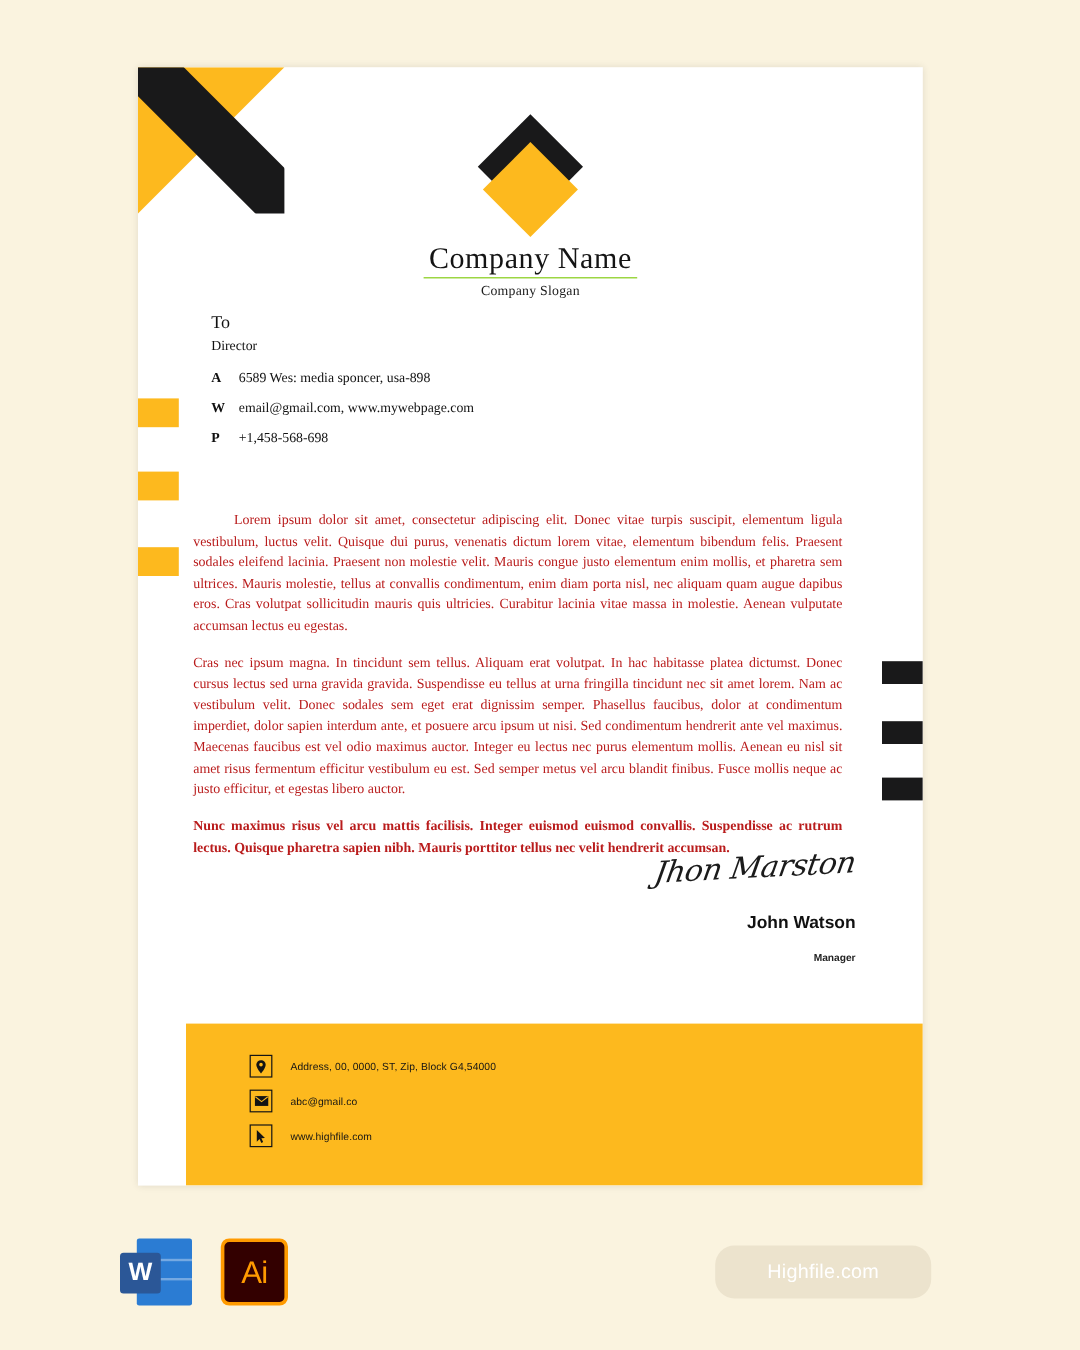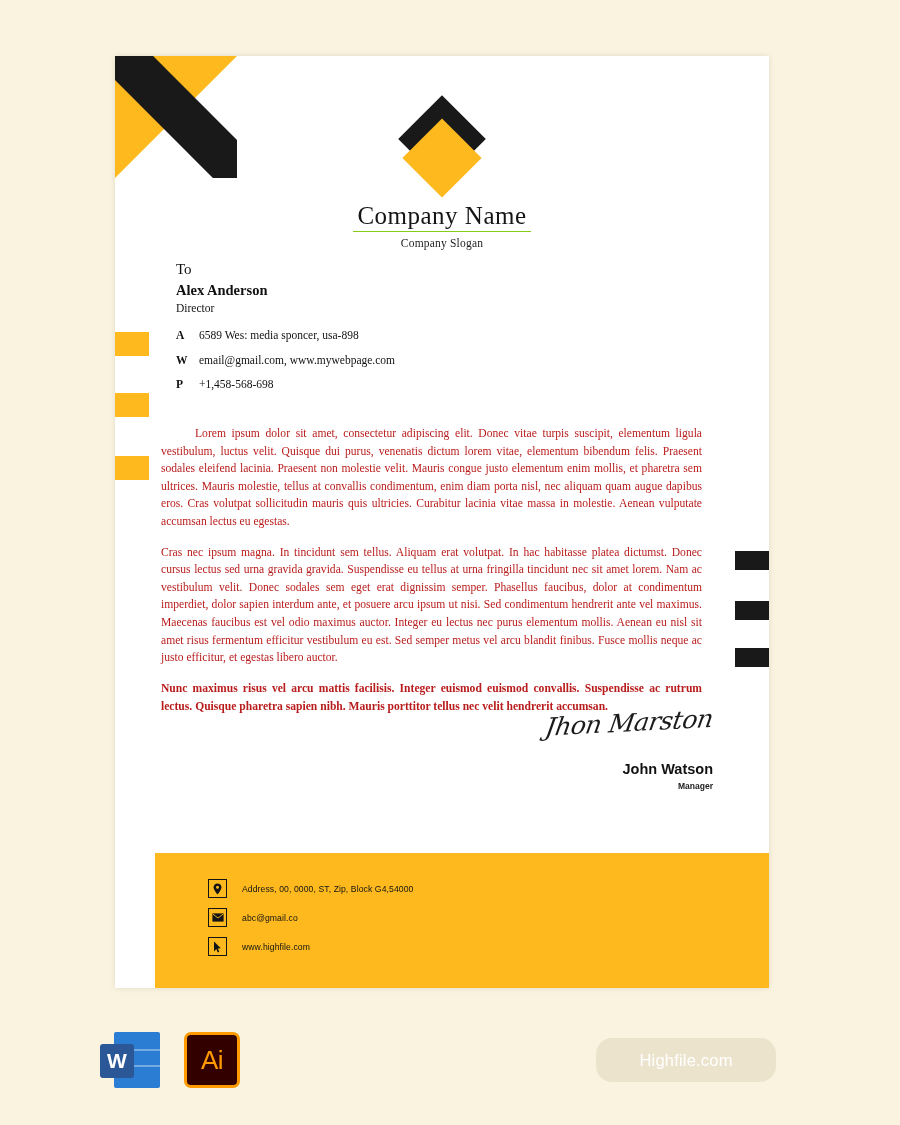--- a/index.html
+++ b/index.html
@@ -204,21 +204,21 @@
     font-weight: bold;
     font-size: 14.5px;
     color: #111;
     margin-top: 30px;
   }
   .sig-title {
     font-family: "Liberation Sans", sans-serif;
     font-weight: bold;
     font-size: 8.5px;
     color: #222;
-    margin-top: 4px;
+    margin-top: 16px;
   }
 
   
   .footer {
     position: absolute;
     left: 0; right: 0;
     bottom: 0;
     height: 135px;
     background: #fdb91e;
     padding: 26px 0 0 53px;
@@ -355,21 +355,20 @@
     <div class="logo-mark">
       <div class="logo-dark"></div>
       <div class="logo-gold"></div>
     </div>
     <div class="company-name">Company Name</div>
     <div class="company-slogan">Company Slogan</div>
   </div>
 
   <div class="recipient">
     <div class="rec-to">To</div>
-    <div class="rec-name">Alex Anderson</div>
     <div class="rec-role">Director</div>
 
     <div class="contact-row">
       <span class="contact-key">A</span>
       <span class="contact-val">6589 Wes: media sponcer, usa-898</span>
     </div>
     <div class="contact-row">
       <span class="contact-key">W</span>
       <span class="contact-val">email@gmail.com, www.mywebpage.com</span>
     </div>

